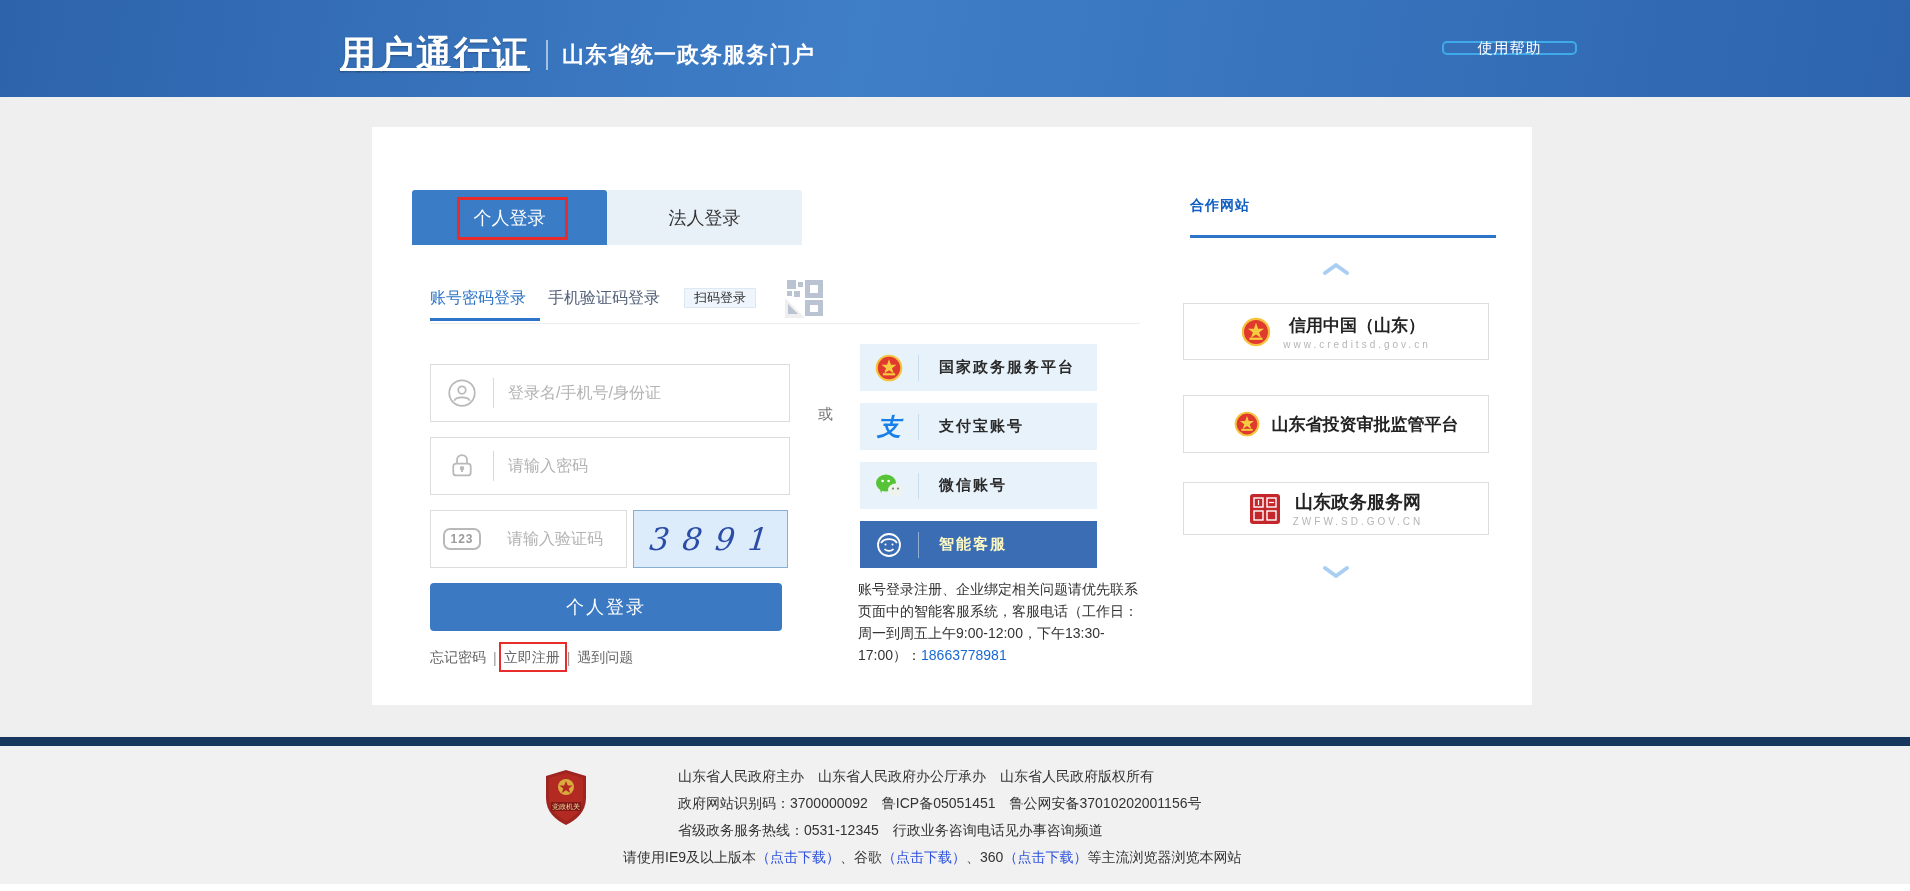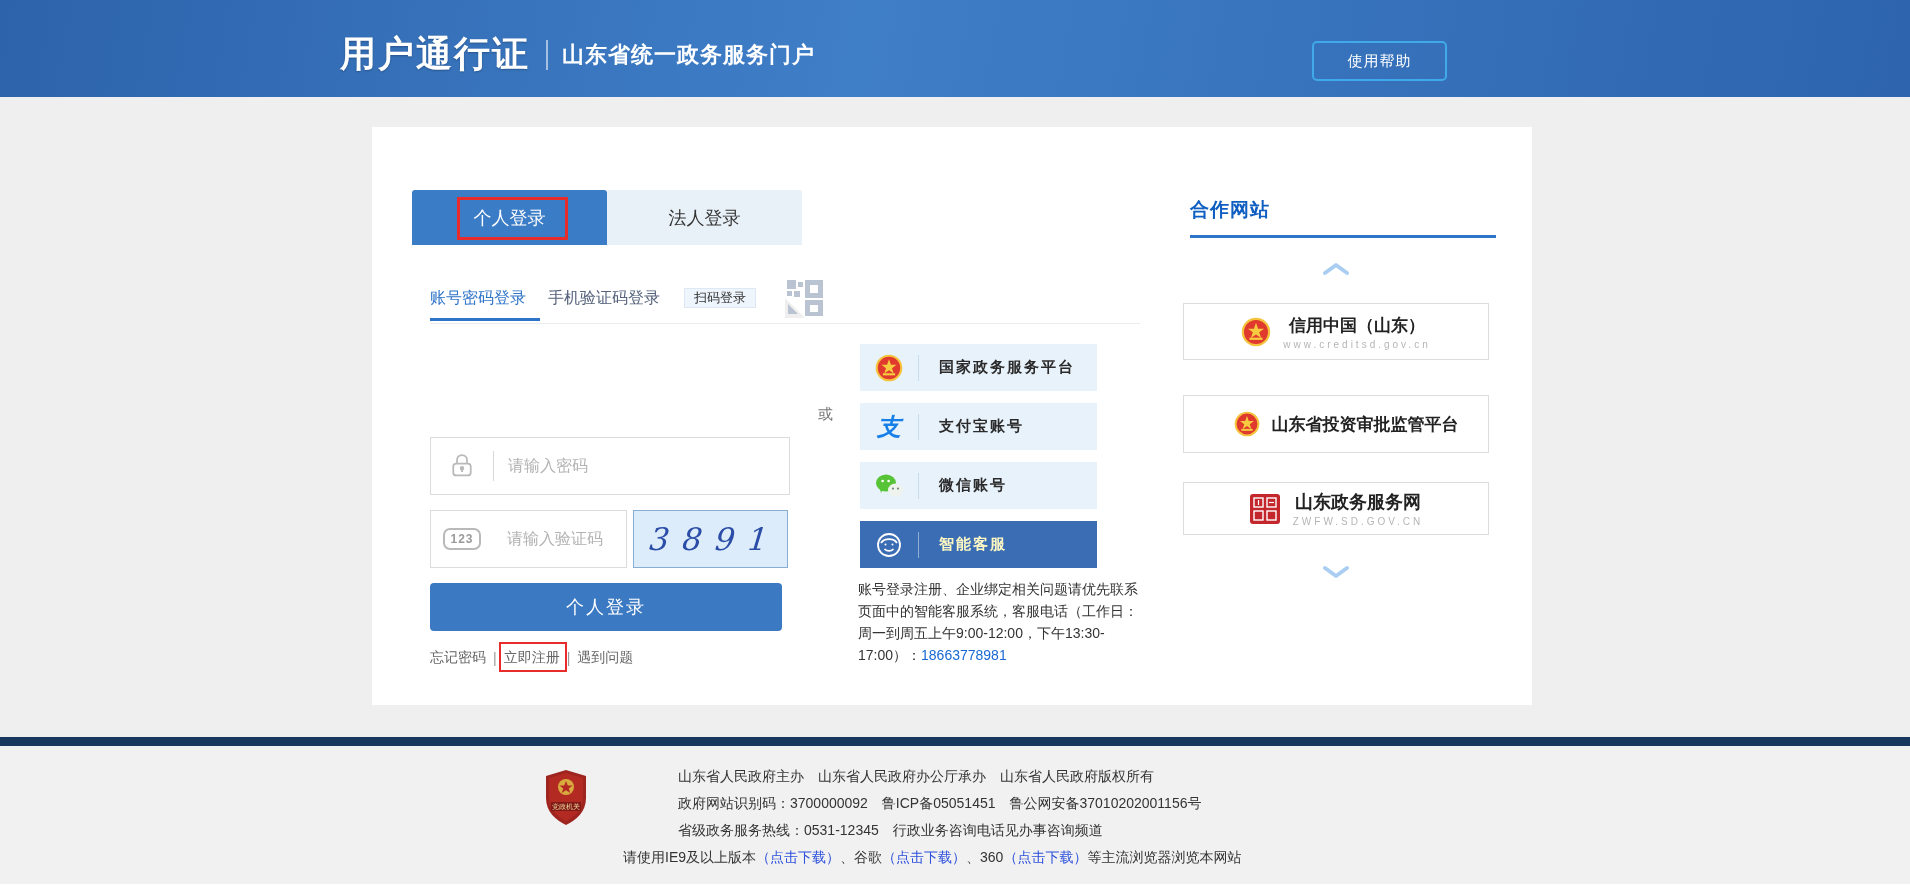--- a/index.html
+++ b/index.html
@@ -3,24 +3,24 @@
 <meta charset="utf-8">
 <style>
   * { margin:0; padding:0; box-sizing:border-box; }
   html,body { width:1910px; height:891px; font-family:"Liberation Sans","DejaVu Sans",sans-serif; background:#fff; }
   .page { position:relative; width:1910px; height:891px; background:#efefef; overflow:hidden; }
 
   
   .header { position:absolute; left:0; top:0; width:1910px; height:97px;
     background:linear-gradient(100deg,#2d63ab 0%,#3f7fc8 45%,#3570b9 75%,#2d64ad 100%); }
   .brand { position:absolute; left:340px; top:30px; display:flex; align-items:center; color:#fff; }
-  .brand-title { font-size:36px; font-weight:bold; letter-spacing:2px; text-shadow:0 1px 2px rgba(0,0,0,.25); }
+  .brand-title { font-size:36px; font-weight:bold; letter-spacing:2px; text-shadow:0 1px 2px rgba(0,0,0,.25);text-decoration:underline; }
   .brand-divider { width:2px; height:30px; background:rgba(255,255,255,.55); margin:0 14px 0 16px; }
   .brand-sub { font-size:22px; font-weight:bold; letter-spacing:1px; }
-  .help-btn { position:absolute; left:1312px; top:41px; width:135px; height:40px; border:2px solid #3fa9e9;
+  .help-btn { position:absolute; left:1442px; top:41px; width:135px; height:14px; border:2px solid #3fa9e9;
     border-radius:5px; color:#fff; font-size:15px; display:flex; align-items:center; justify-content:center;
     background:transparent; cursor:pointer; letter-spacing:1px; }
 
   
   .main-panel { position:absolute; left:372px; top:127px; width:1160px; height:578px; background:#fff; }
 
   .tab { position:absolute; top:63px; width:195px; height:55px; display:flex; align-items:center; justify-content:center;
     font-size:18px; cursor:pointer; border-radius:3px 3px 0 0; }
   .tab-active { left:40px; background:#3a7cc6; color:#fff; }
   .tab-inactive { left:235px; background:#e9f1f8; color:#333; }
@@ -68,21 +68,21 @@
   .tp-sep { width:1px; height:26px; background:#c9dcee; margin-right:20px; }
   .tp-row-active .tp-sep { background:rgba(255,255,255,.45); }
   .tp-label { font-size:15px; font-weight:bold; color:#2b2b2b; letter-spacing:2px; }
   .tp-row-active .tp-label { color:#fef9c3;font-family:Liberation Mono, monospace; }
   .alipay-glyph { font-size:24px; font-weight:bold; color:#1780e8; font-style:italic; }
 
   .notice { position:absolute; left:486px; top:451px; width:284px; font-size:14px; color:#333; line-height:22px; }
   .notice a { color:#1868d3; text-decoration:none; cursor:pointer; }
 
   
-  .partners-title { position:absolute; left:818px; top:70px; font-size:19px; font-weight:bold; color:#0f5ec1; letter-spacing:1px; }
+  .partners-title { position:absolute; left:818px; top:70px; font-size:14px; font-weight:bold; color:#0f5ec1; letter-spacing:1px; }
   .partners-underline { position:absolute; left:818px; top:108px; width:306px; height:3px; background:#2e74c8; }
   .chev { position:absolute; left:950px; width:28px; height:14px; cursor:pointer; }
   .partner-card { position:absolute; left:811px; width:306px; border:1px solid #ddd; background:#fff; display:flex;
     align-items:center; justify-content:center; cursor:pointer; }
   .partner-text { text-align:center; margin-left:12px; }
   .partner-name { font-size:17px; font-weight:bold; color:#222; }
   .partner-url { font-size:10px; color:#b5b5b5; letter-spacing:3px; margin-top:2px; }
 
   
   .footer-bar { position:absolute; left:0; top:737px; width:1910px; height:9px; background:#17375f; }
@@ -132,20 +132,31 @@
           <rect x="20" y="2" width="18" height="18"></rect>
           <rect x="20" y="22" width="18" height="16"></rect>
         </g>
         <rect x="25" y="7" width="8" height="8" fill="#fff"></rect>
         <rect x="25" y="27" width="8" height="7" fill="#fff"></rect>
         <polygon points="0,20 20,40 0,40" fill="#efefef"></polygon>
         <polygon points="3,26 13,36 3,36" fill="#b9c3d2"></polygon>
       </svg>
     </div>
 
+    <div class="field" style="top:237px;">
+      <span class="field-icon">
+        <svg width="30" height="30" viewBox="0 0 24 24" fill="none" stroke="#b9b9b9" stroke-width="1.4">
+          <circle cx="12" cy="12" r="10.2"></circle>
+          <circle cx="12" cy="9.6" r="3"></circle>
+          <path d="M5.8 18.2 C7.2 14.6 16.8 14.6 18.2 18.2"></path>
+        </svg>
+      </span>
+      <span class="field-sep"></span>
+      <input type="text" placeholder="登录名/手机号/身份证" style="">
+    </div>
 
     <div class="field" style="top:310px;">
       <span class="field-icon">
         <svg width="30" height="30" viewBox="0 0 24 24" fill="none" stroke="#b9b9b9" stroke-width="1.4">
           <rect x="5" y="10" width="14" height="9.5" rx="2.4"></rect>
           <path d="M8 10 V7.2 a4 4 0 0 1 8 0 V10"></path>
           <circle cx="12" cy="13.8" r="1.1" fill="#b9b9b9"></circle>
           <line x1="12" y1="14.6" x2="12" y2="16.8"></line>
         </svg>
       </span>

